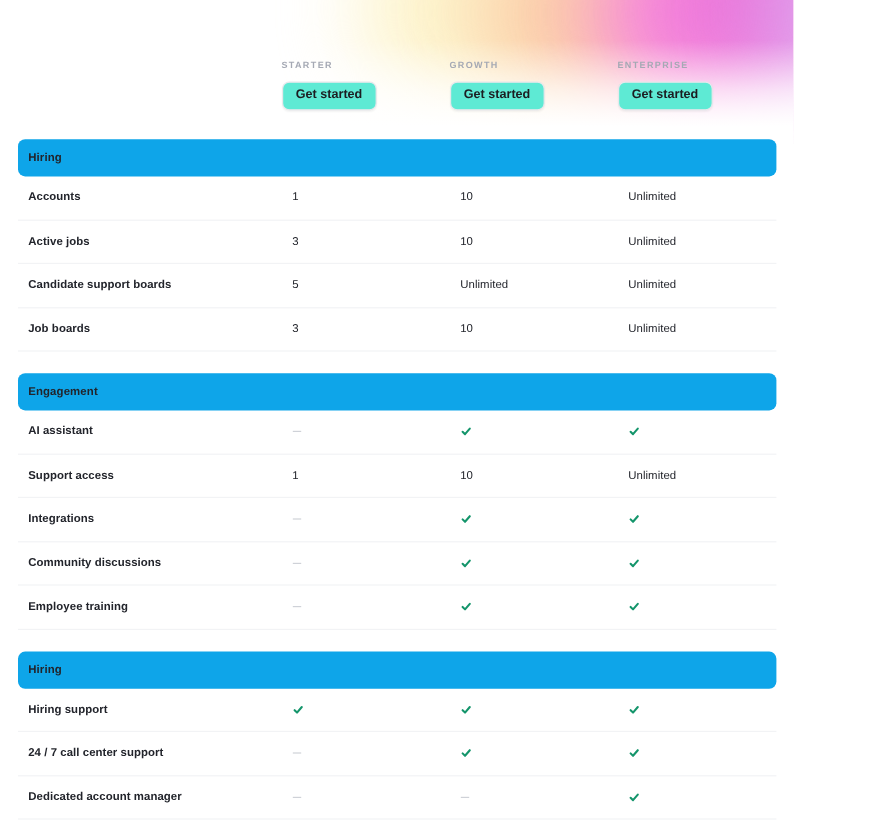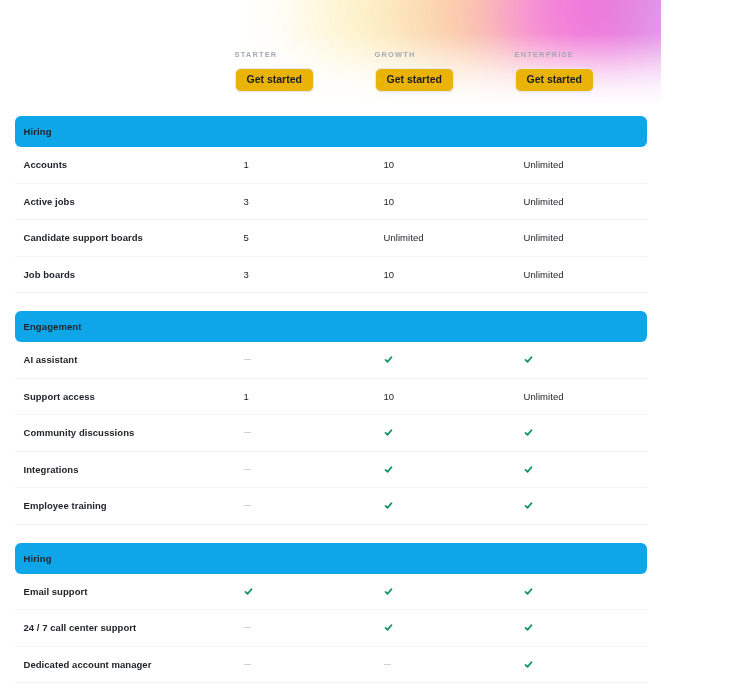--- a/index.html
+++ b/index.html
@@ -102,21 +102,21 @@
     font-size: 7.5px;
     letter-spacing: 1.15px;
     font-weight: 700;
     color: #a5a9b4;
     text-transform: uppercase;
     margin-bottom: 9px;
     white-space: nowrap;
   }
   .cta {
     display: inline-block;
-    background: #eab308;
+    background: #5eead4;
     border: 1px solid #e7e8ec;
     border-radius: 6px;
     padding: 5px 11px 6px;
     font-family: "Liberation Sans", sans-serif;
     font-size: 10.5px;
     font-weight: 700;
     color: #1c1d21;
     line-height: 1;
     cursor: pointer;
     box-shadow: 0 1px 1.5px rgba(17,20,28,.05);
@@ -250,37 +250,37 @@
           </svg>
         </div>
       </div>
       <div class="grid feature-row">
         <div class="feature-name">Support access</div>
         <div class="val">1</div>
         <div class="val">10</div>
         <div class="val">Unlimited</div>
       </div>
       <div class="grid feature-row">
+        <div class="feature-name">Integrations</div>
+        <div>
+          <span class="dash"></span>
+        </div>
+        <div>
+          <svg class="tick" viewBox="0 0 12 12">
+            <path d="M2 6.4 L4.7 9.1 L10 2.9"></path>
+          </svg>
+        </div>
+        <div>
+          <svg class="tick" viewBox="0 0 12 12">
+            <path d="M2 6.4 L4.7 9.1 L10 2.9"></path>
+          </svg>
+        </div>
+      </div>
+      <div class="grid feature-row">
         <div class="feature-name">Community discussions</div>
-        <div>
-          <span class="dash"></span>
-        </div>
-        <div>
-          <svg class="tick" viewBox="0 0 12 12">
-            <path d="M2 6.4 L4.7 9.1 L10 2.9"></path>
-          </svg>
-        </div>
-        <div>
-          <svg class="tick" viewBox="0 0 12 12">
-            <path d="M2 6.4 L4.7 9.1 L10 2.9"></path>
-          </svg>
-        </div>
-      </div>
-      <div class="grid feature-row">
-        <div class="feature-name">Integrations</div>
         <div>
           <span class="dash"></span>
         </div>
         <div>
           <svg class="tick" viewBox="0 0 12 12">
             <path d="M2 6.4 L4.7 9.1 L10 2.9"></path>
           </svg>
         </div>
         <div>
           <svg class="tick" viewBox="0 0 12 12">
@@ -304,21 +304,21 @@
           </svg>
         </div>
       </div>
       <div class="grid section-band">
         <div class="section-title">Hiring</div>
         <div></div>
         <div></div>
         <div></div>
       </div>
       <div class="grid feature-row">
-        <div class="feature-name">Email support</div>
+        <div class="feature-name">Hiring support</div>
         <div>
           <svg class="tick" viewBox="0 0 12 12">
             <path d="M2 6.4 L4.7 9.1 L10 2.9"></path>
           </svg>
         </div>
         <div>
           <svg class="tick" viewBox="0 0 12 12">
             <path d="M2 6.4 L4.7 9.1 L10 2.9"></path>
           </svg>
         </div>

